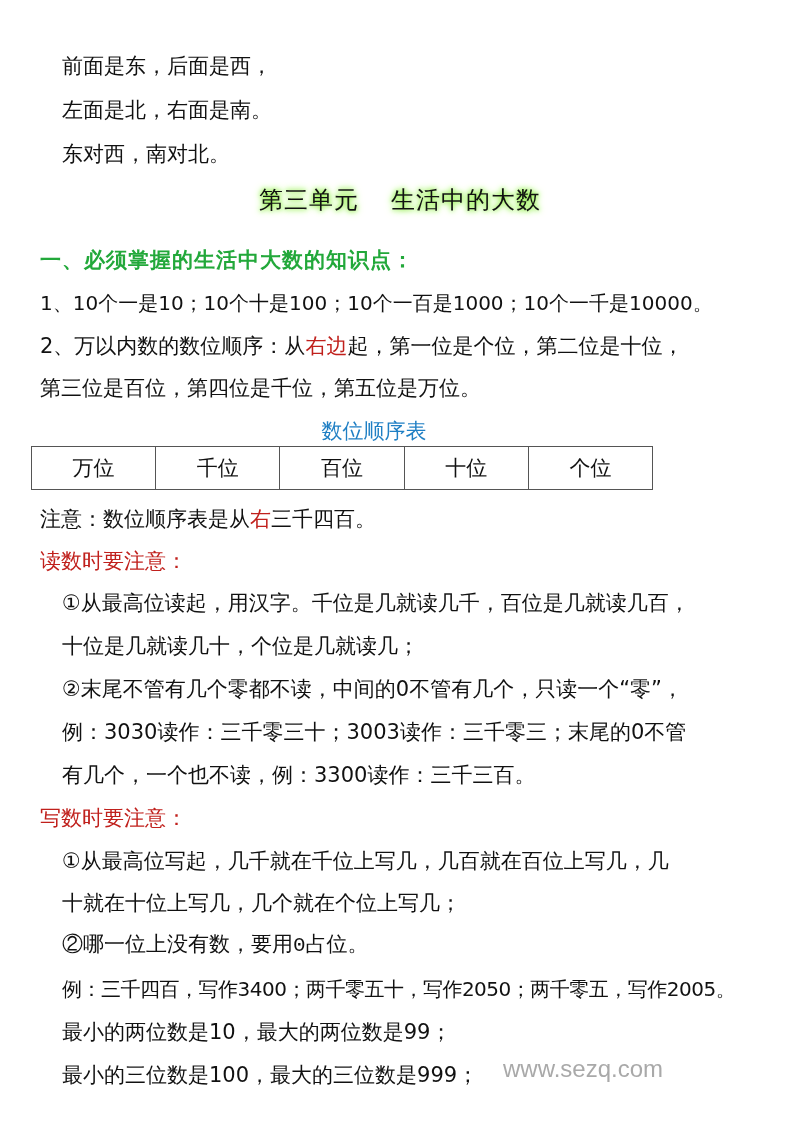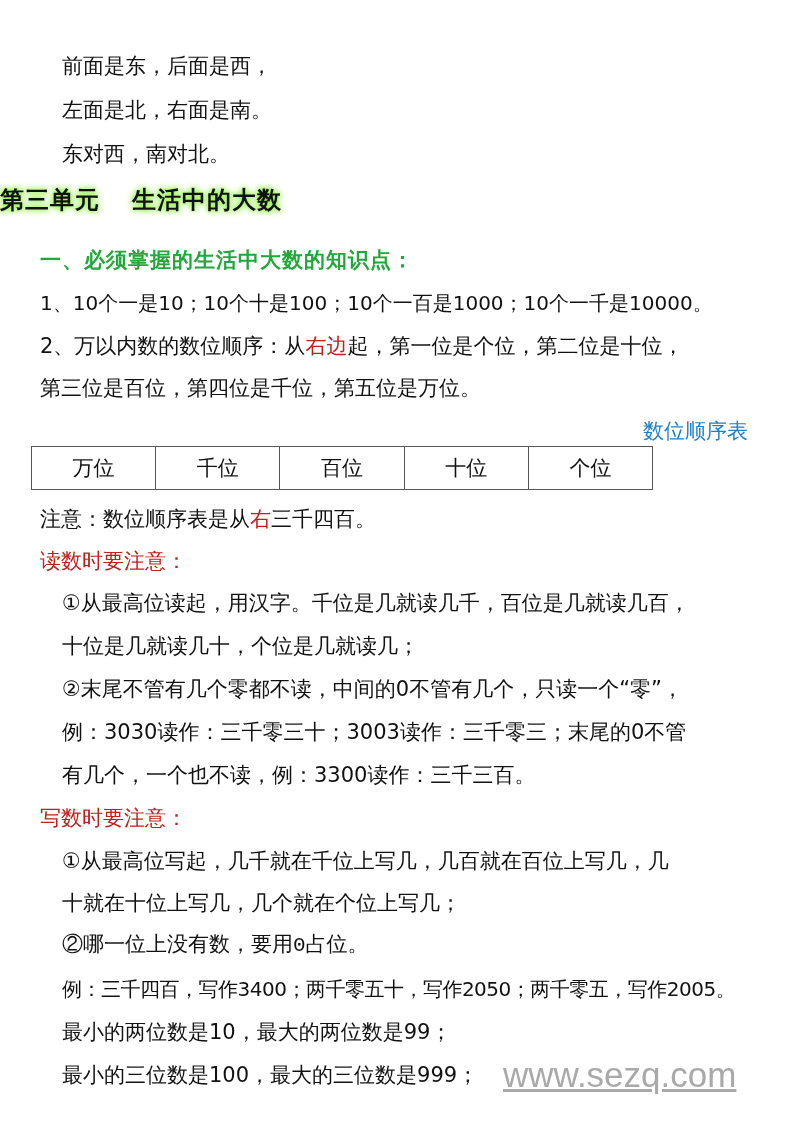--- a/index.html
+++ b/index.html
@@ -28,35 +28,35 @@
     .green-head {
       color: #22a83a;
       font-weight: bold;
       font-size: 21px;
       letter-spacing: 1px;
     }
     .unit-title {
       position: absolute;
       left: 0;
       width: 800px;
-      text-align: left;
+      text-align: center;
       top: 184px;
       font-size: 24px;
-      font-weight: bold;
+      font-weight: normal;
       color: #111;
       letter-spacing: 1px;
       text-shadow: 0 0 4px #9cf25a, 0 0 6px #9cf25a, 0 0 8px #b8f77e;
     }
     .unit-title .gap { display: inline-block; width: 32px; }
     .table-caption {
       position: absolute;
       top: 417px;
       left: 0;
       width: 748px;
-      text-align: right;
+      text-align: center;
       color: #1f7fc4;
       font-size: 21px;
     }
     .place-table {
       position: absolute;
       top: 446px;
       left: 31px;
       width: 622px;
       height: 44px;
       border-collapse: collapse;
@@ -78,24 +78,23 @@
       font-size: 14px;
       font-weight: bold;
       color: #222;
       letter-spacing: 2px;
     }
     .watermark {
       position: absolute;
       top: 1055px;
       left: 503px;
       font-family: "Liberation Sans", sans-serif;
-      font-size: 35px;
+      font-size: 24px;
       color: #a9a9a9;
       letter-spacing: 0px;
-      text-decoration: underline;
     }
   </style>
 </head>
 <body>
 
 <div class="line indent1" style="top:52px;">前面是东，后面是西，</div>
 <div class="line indent1" style="top:96px;">左面是北，右面是南。</div>
 <div class="line indent1" style="top:140px;">东对西，南对北。</div>
 
 <div class="unit-title">

